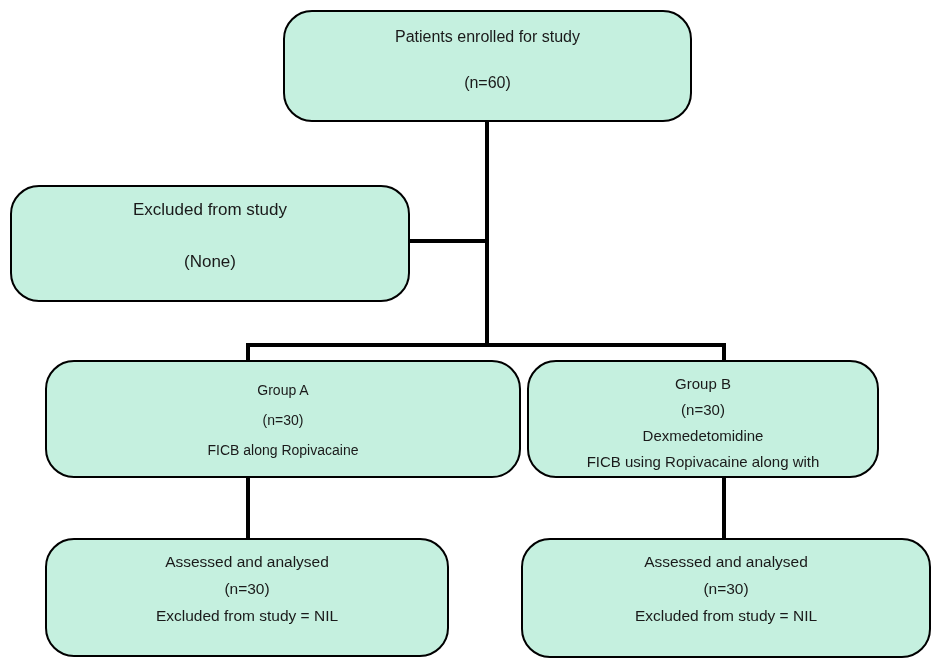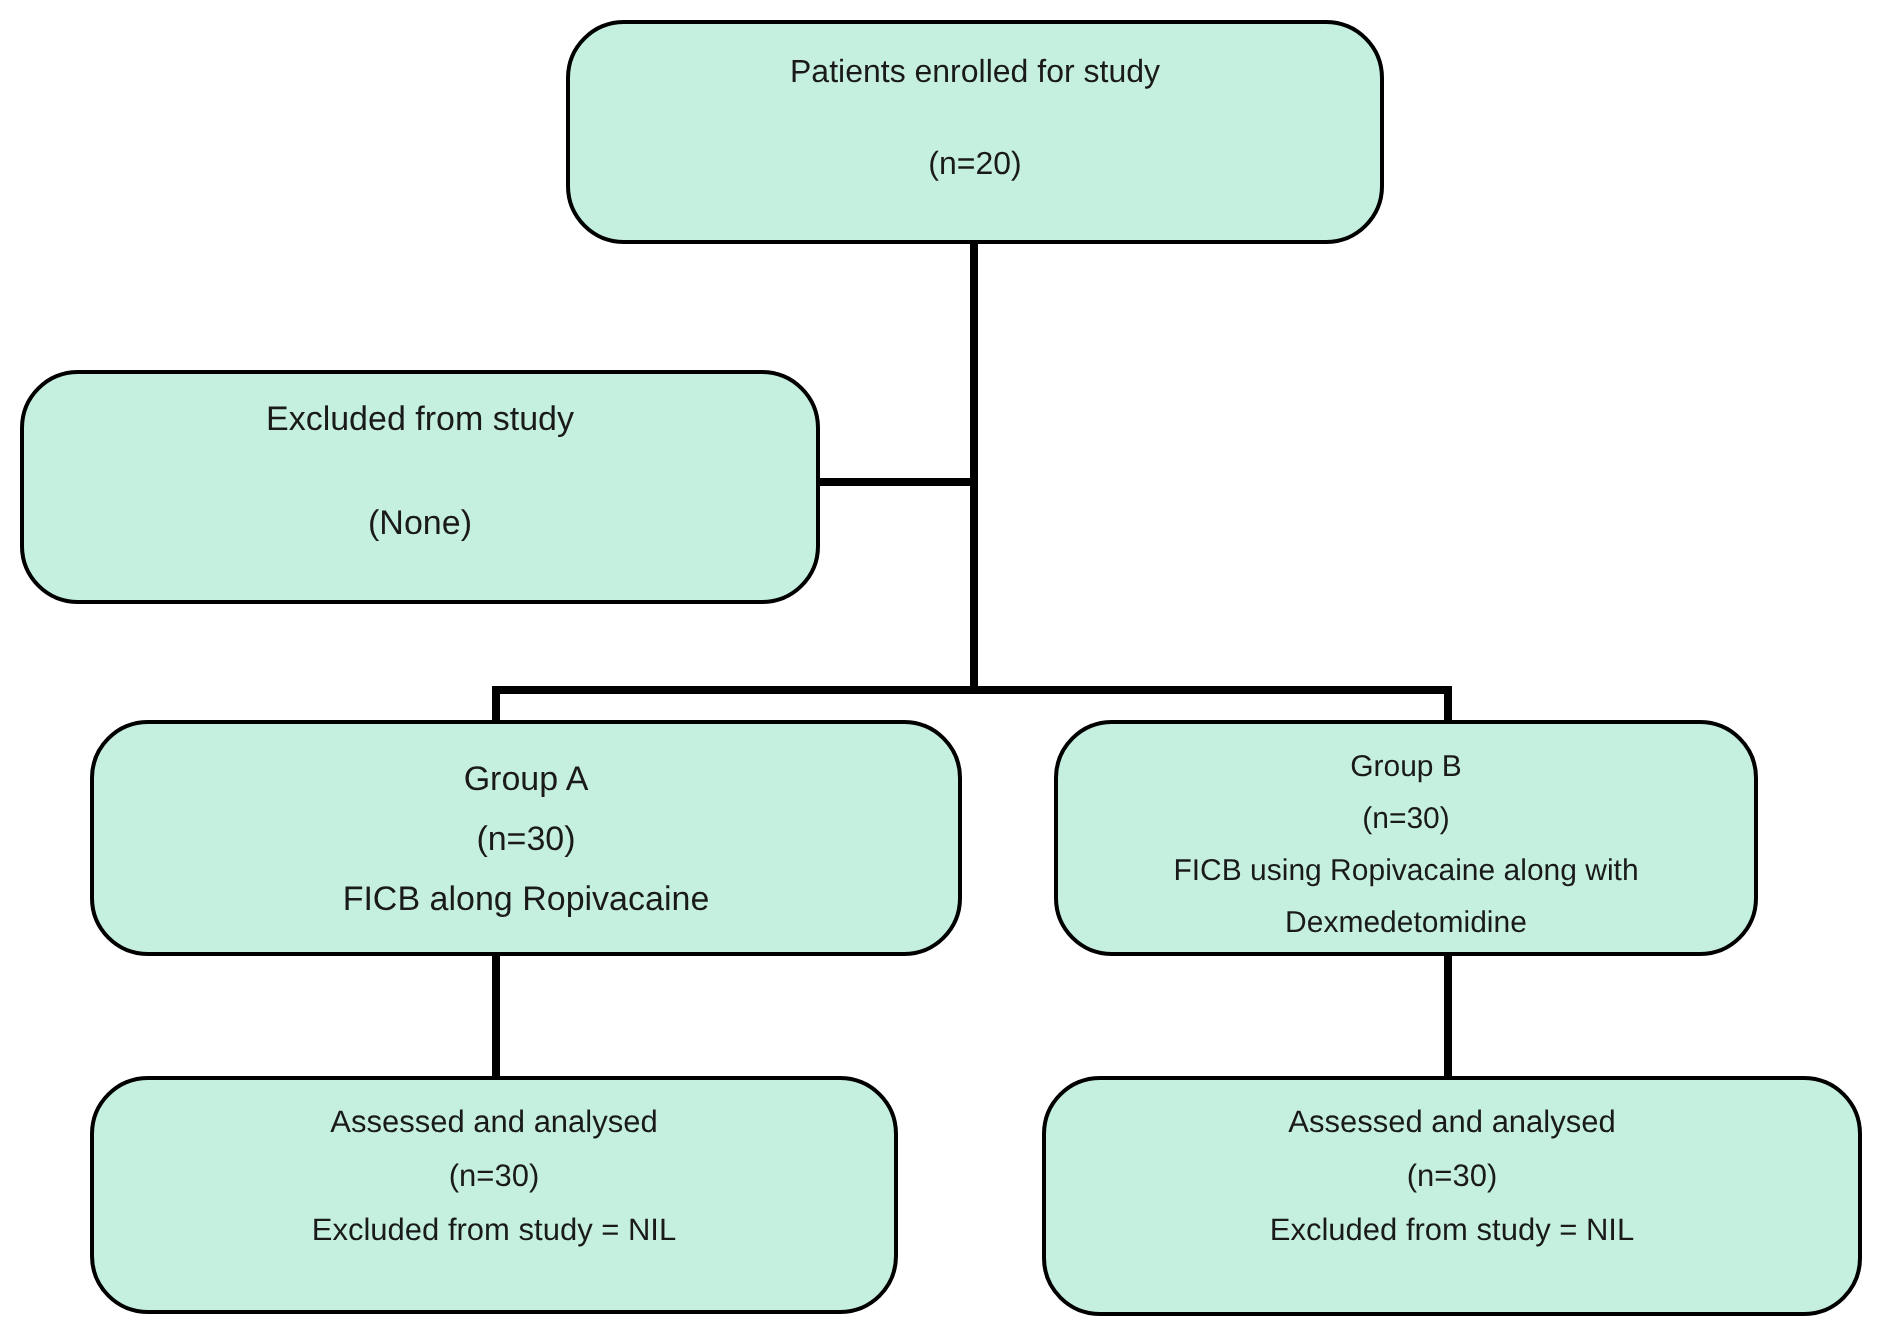--- a/index.html
+++ b/index.html
@@ -38,22 +38,22 @@
   }
   .node-enrolled .line + .line { margin-top: 24px; }
 
   .node-excluded {
     left: 10px; top: 185px; width: 400px; height: 117px;
     font-size: 17px; padding-top: 10px; line-height: 26px;
   }
   .node-excluded .line + .line { margin-top: 26px; }
 
   .node-group-a {
-    left: 45px; top: 360px; width: 436px; height: 118px;
-    font-size: 17px; padding-top: 13px; line-height: 30px;
+    left: 45px; top: 360px; width: 476px; height: 118px;
+    font-size: 14px; padding-top: 13px; line-height: 30px;
   }
   .node-group-b {
     left: 527px; top: 360px; width: 352px; height: 118px;
     font-size: 15px; padding-top: 9px; line-height: 26px;
   }
   .node-assessed-a {
     left: 45px; top: 538px; width: 404px; height: 119px;
     font-size: 15.5px; padding-top: 8px; line-height: 27px;
   }
   .node-assessed-b {
@@ -82,39 +82,39 @@
   <div class="edge edge-v-top"></div>
   <div class="edge edge-h-excluded"></div>
   <div class="edge edge-branch"></div>
   <div class="edge edge-stub-a"></div>
   <div class="edge edge-stub-b"></div>
   <div class="edge edge-v-a"></div>
   <div class="edge edge-v-b"></div>
 
   <div class="node node-enrolled">
     <span class="line">Patients enrolled for study</span>
-    <span class="line">(n=20)</span>
+    <span class="line">(n=60)</span>
   </div>
 
   <div class="node node-excluded">
     <span class="line">Excluded from study</span>
     <span class="line">(None)</span>
   </div>
 
   <div class="node node-group-a">
     <span class="line">Group A</span>
     <span class="line">(n=30)</span>
     <span class="line">FICB along Ropivacaine</span>
   </div>
 
   <div class="node node-group-b">
     <span class="line">Group B</span>
     <span class="line">(n=30)</span>
+    <span class="line">Dexmedetomidine</span>
     <span class="line">FICB using Ropivacaine along with</span>
-    <span class="line">Dexmedetomidine</span>
   </div>
 
   <div class="node node-assessed-a">
     <span class="line">Assessed and analysed</span>
     <span class="line">(n=30)</span>
     <span class="line">Excluded from study = NIL</span>
   </div>
 
   <div class="node node-assessed-b">
     <span class="line">Assessed and analysed</span>

